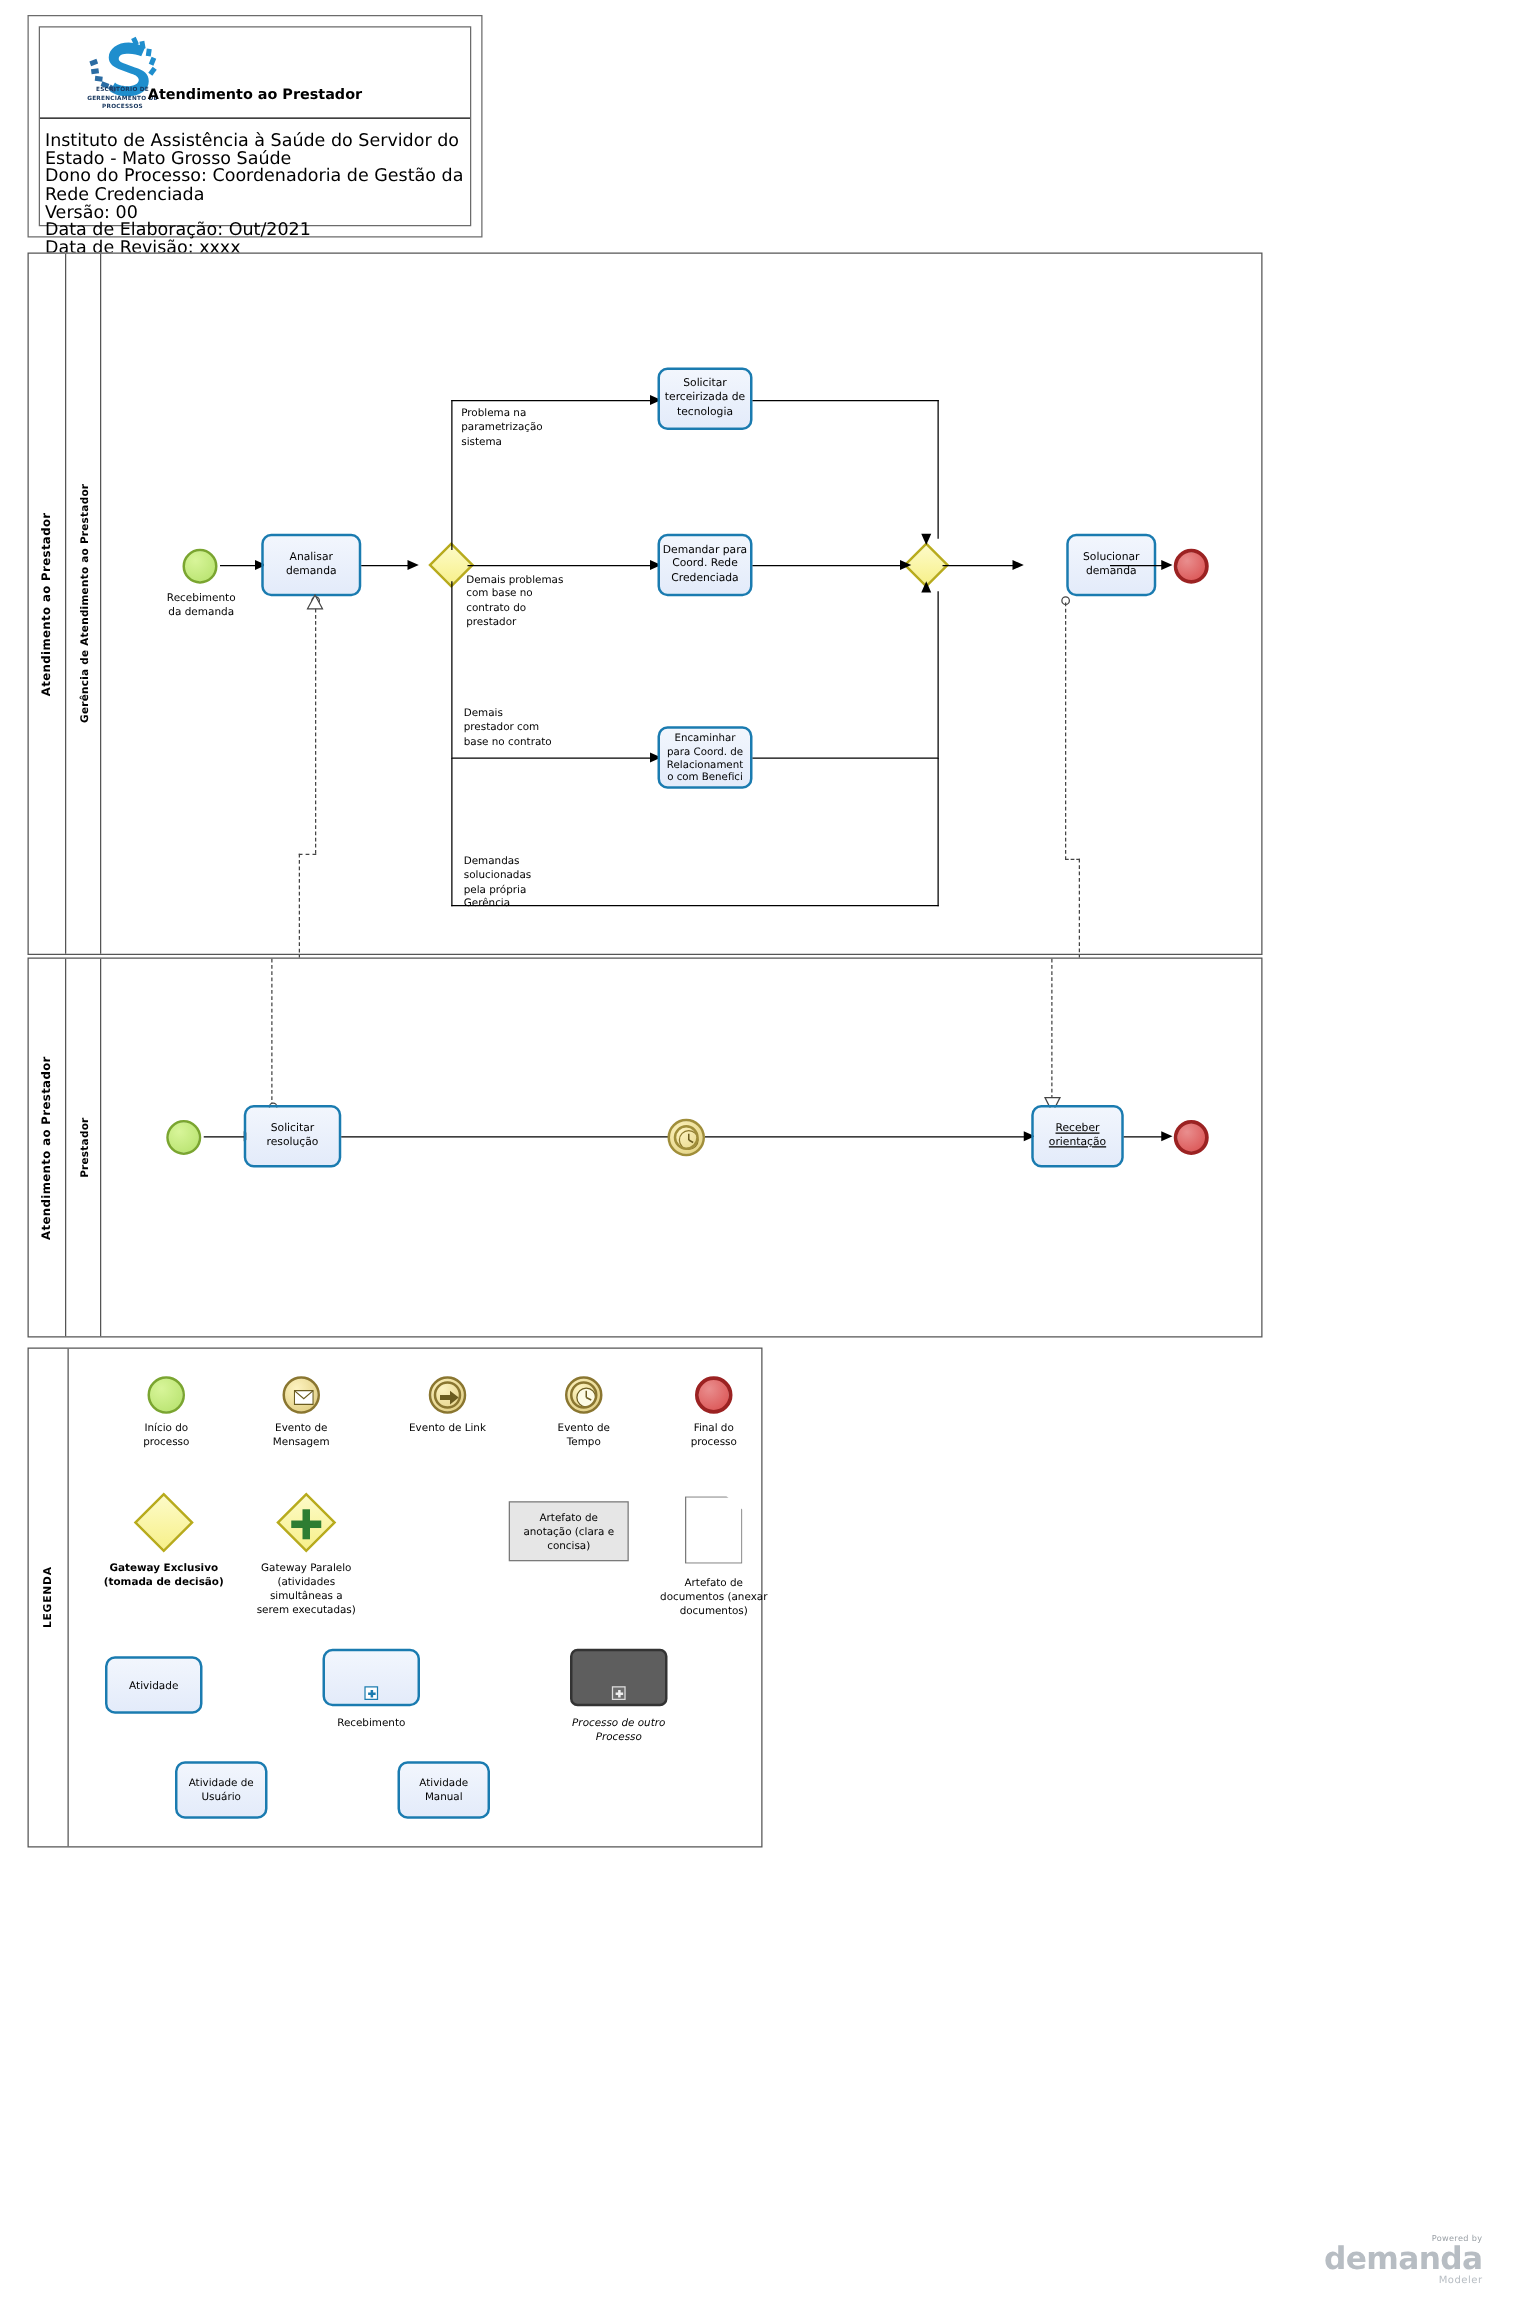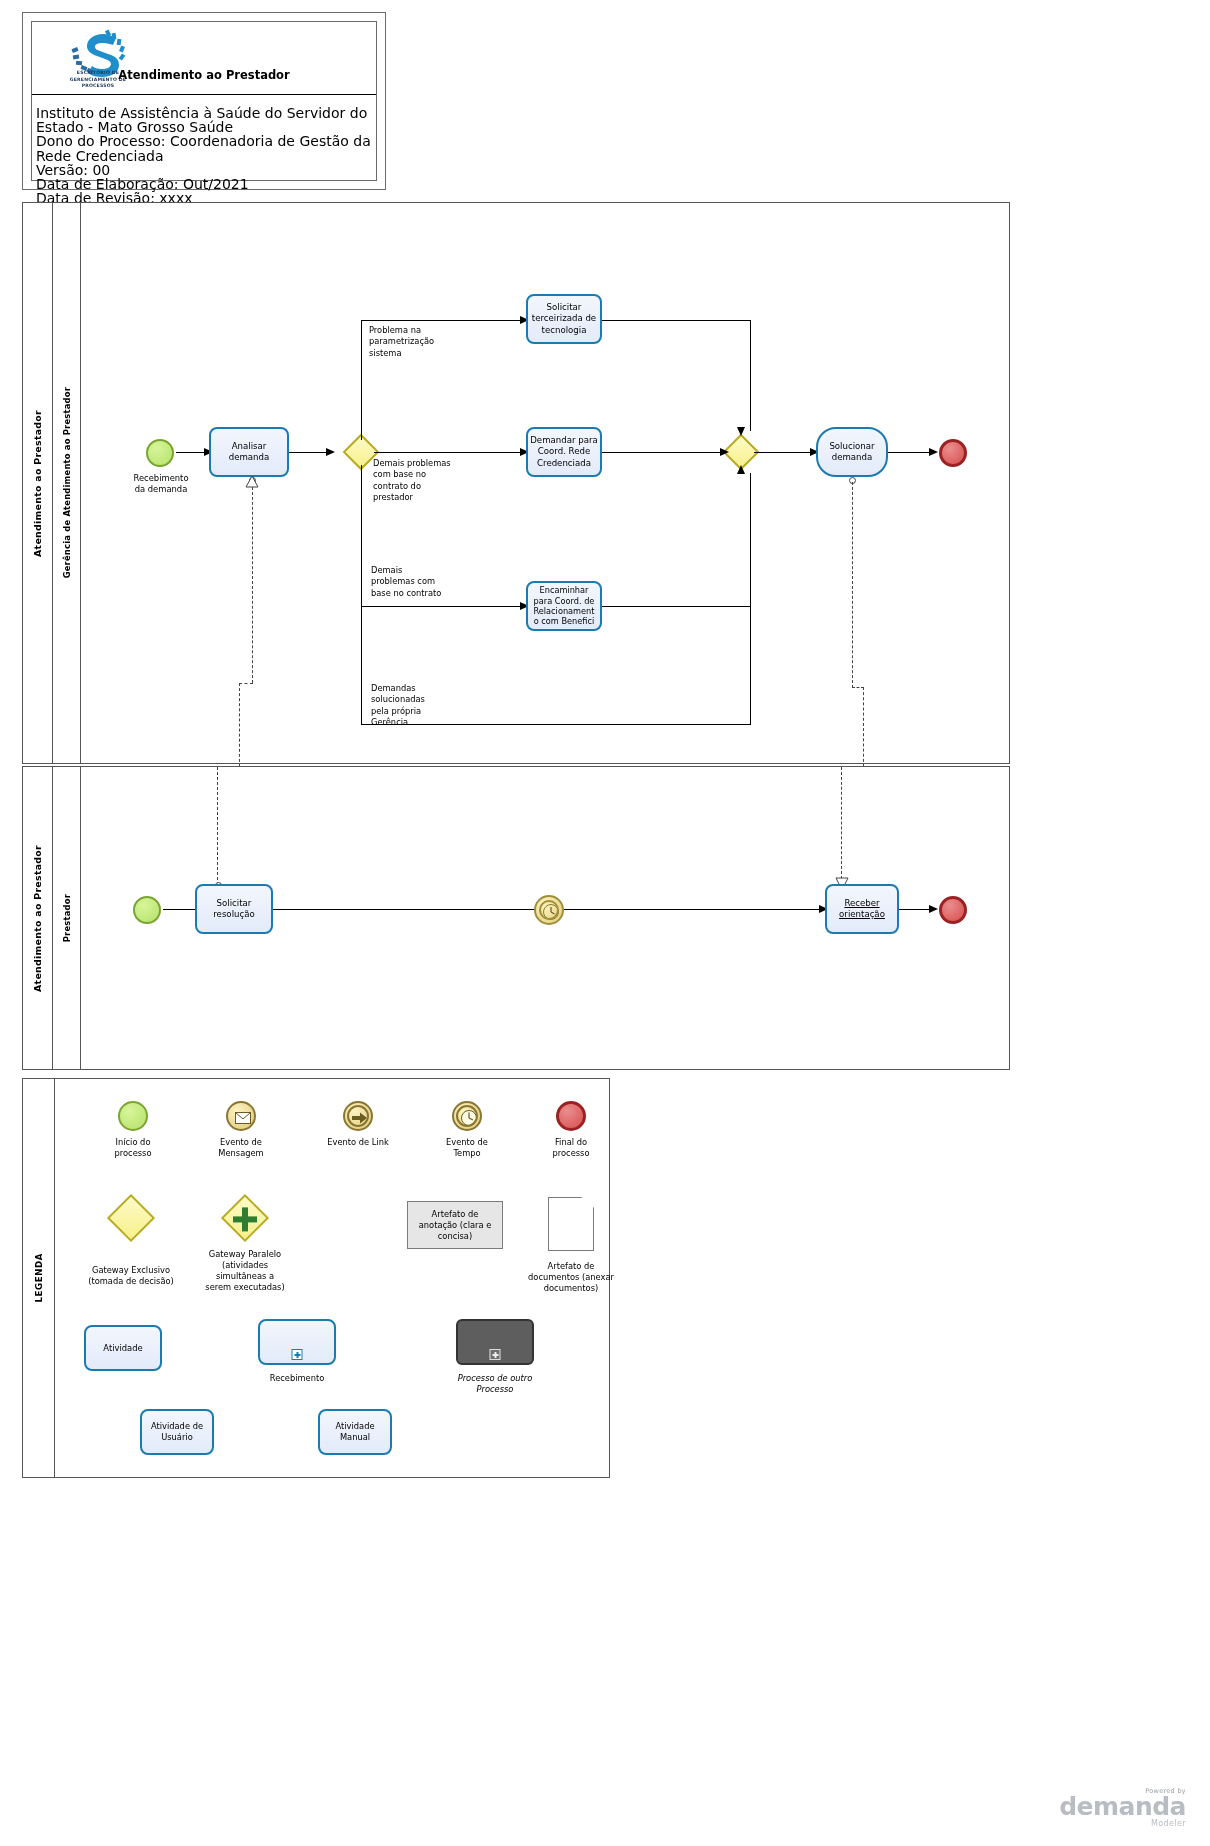--- a/index.html
+++ b/index.html
@@ -171,21 +171,21 @@
 contrato do
 prestador</div>
     <div class="task" style="left:503px;top:224px;width:76px;height:50px;white-space:pre-line;">Demandar para
 Coord. Rede
 Credenciada</div>
 
     <div class="ln lnv" style="left:338px;top:262px;height:141px;"></div>
     <div class="ln lnh" style="left:338px;top:403px;width:163px;"></div>
     <div class="arw arw-r" style="left:497px;top:399px;"></div>
     <div class="flabel" style="left:348px;top:362px;width:112px;white-space:pre-line;">Demais
-problemas com
+prestador com
 base no contrato</div>
     <div class="task" style="left:503px;top:378px;width:76px;height:50px;white-space:pre-line;line-height:10.4px;font-size:8.2px;">Encaminhar
 para Coord. de
 Relacionament
 o com Benefici</div>
 
     <div class="ln lnv" style="left:338px;top:403px;height:119px;"></div>
     <div class="ln lnh" style="left:338px;top:521px;width:390px;"></div>
     <div class="flabel" style="left:348px;top:480px;width:108px;white-space:pre-line;">Demandas
 solucionadas
@@ -203,21 +203,21 @@
 
     <div class="ln lnh" style="left:579px;top:403px;width:149px;"></div>
     <div class="ln lnv" style="left:727px;top:270px;height:133px;"></div>
 
     <div class="ln lnv" style="left:727px;top:403px;height:119px;"></div>
     <div class="arw arw-u" style="left:714px;top:262px;"></div>
 
     <div class="ln lnh" style="left:731px;top:249px;width:60px;"></div>
     <div class="arw arw-r" style="left:787px;top:245px;"></div>
 
-    <div class="task" style="left:793px;top:224px;width:72px;height:50px;white-space:pre-line;border-radius:20px;">Solucionar
+    <div class="task" style="left:830px;top:224px;width:72px;height:50px;white-space:pre-line;">Solucionar
 demanda</div>
 
     <div class="ln lnh" style="left:865px;top:249px;width:45px;"></div>
     <div class="arw arw-r" style="left:906px;top:245px;"></div>
     <div class="ev ev-end" style="left:916px;top:236px;width:28px;height:28px;"></div>
 
     <div class="assoc-dot" style="left:226px;top:274px;"></div>
 
     <svg style="position:absolute;left:222px;top:272px;width:14px;height:14px;">
       <polygon points="7,1 13,12 1,12" fill="#fff" stroke="#444" stroke-width="1"></polygon>
@@ -317,21 +317,21 @@
 Tempo</div>
     </div>
     <div class="lg-item" style="left:500px;top:22px;width:96px;">
       <div class="lg-circ c-end"></div>
       <div class="lg-cap" style="margin-top:6px;white-space:pre-line;">Final do
 processo</div>
     </div>
 
     <div class="lg-item" style="left:44px;top:122px;width:128px;">
       <div class="gl-d"></div>
-      <div class="lg-cap" style="margin-top:30px;white-space:pre-line;">Gateway  Exclusivo
+      <div class="lg-cap" style="margin-top:14px;white-space:pre-line;font-weight:bold;">Gateway  Exclusivo
 (tomada de decisão)</div>
     </div>
     <div class="lg-item" style="left:158px;top:122px;width:128px;">
       <div class="gl-d" style="position:relative;">
         <svg style="position:absolute;left:-1px;top:-1px;width:34px;height:34px;transform:rotate(-45deg);">
           <rect x="14" y="5" width="6" height="24" fill="#2e7d32"></rect>
           <rect x="5" y="14" width="24" height="6" fill="#2e7d32"></rect>
         </svg>
       </div>
       <div class="lg-cap" style="margin-top:14px;white-space:pre-line;">Gateway Paralelo

